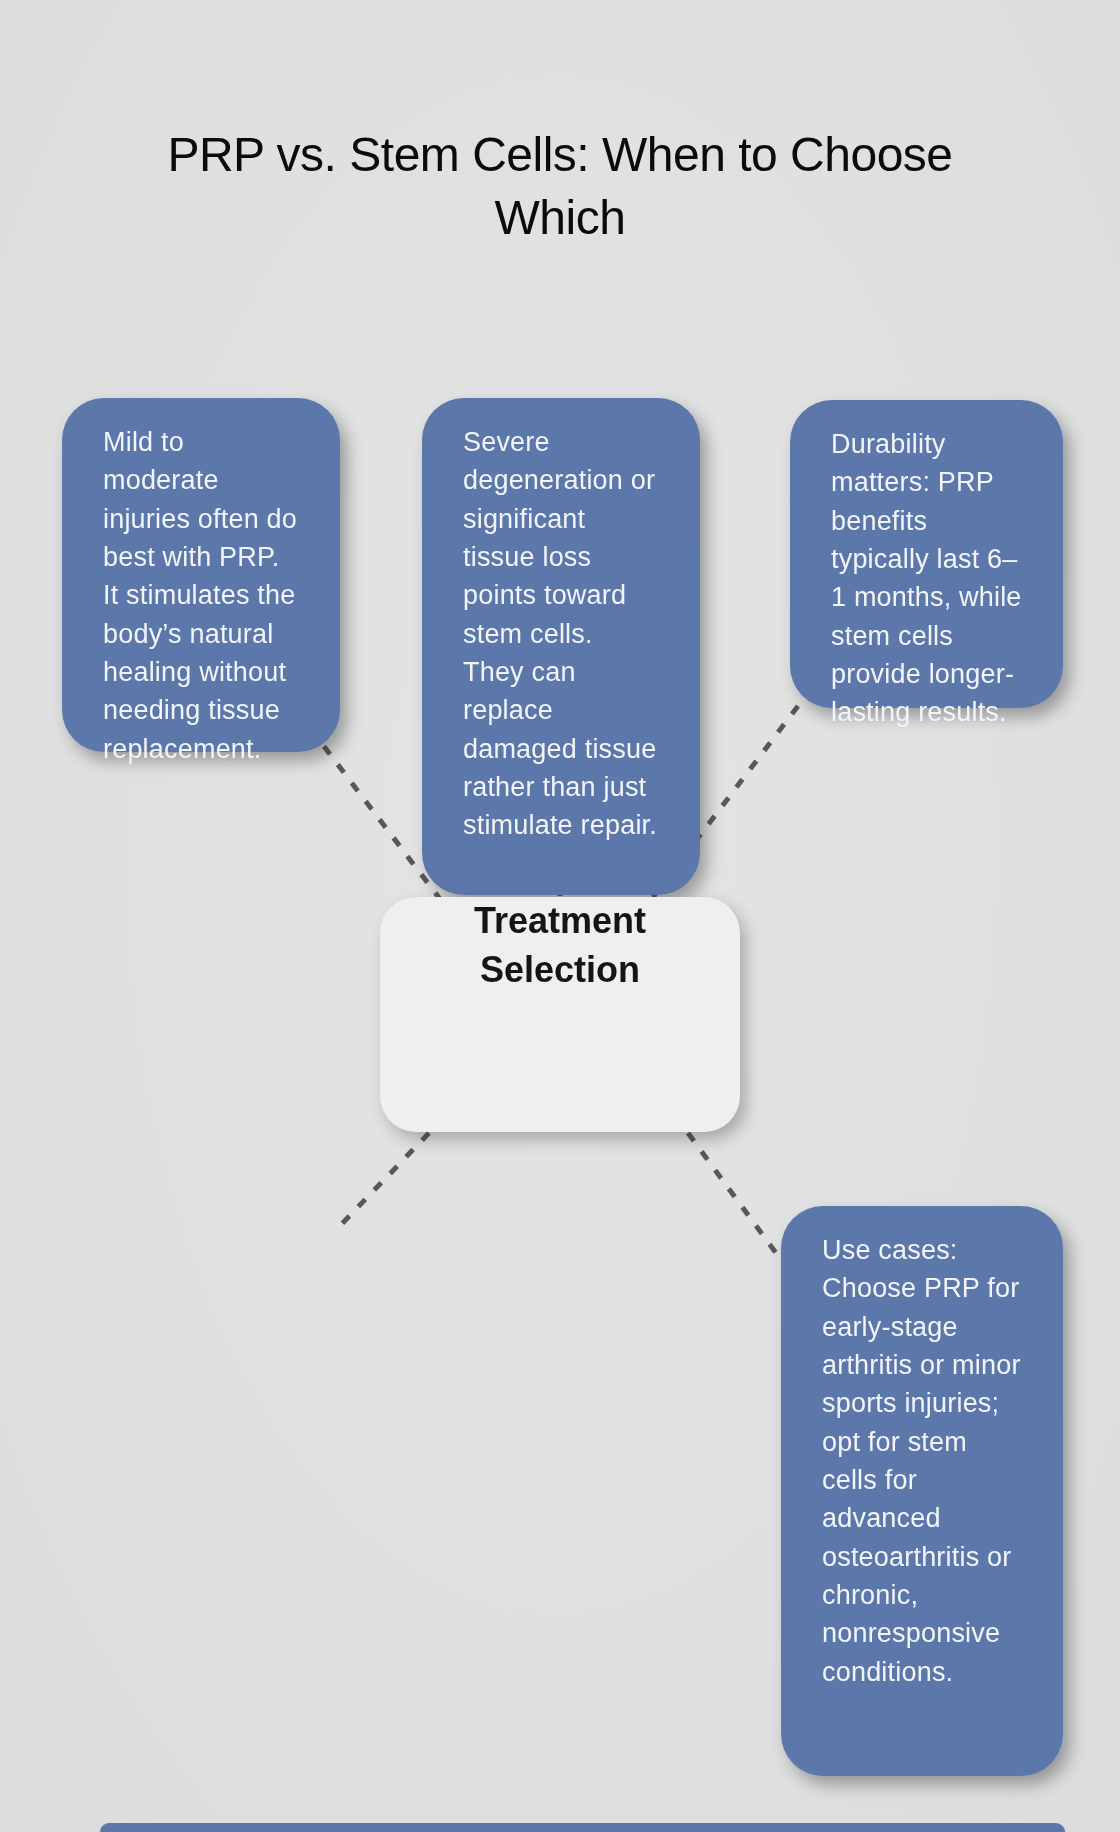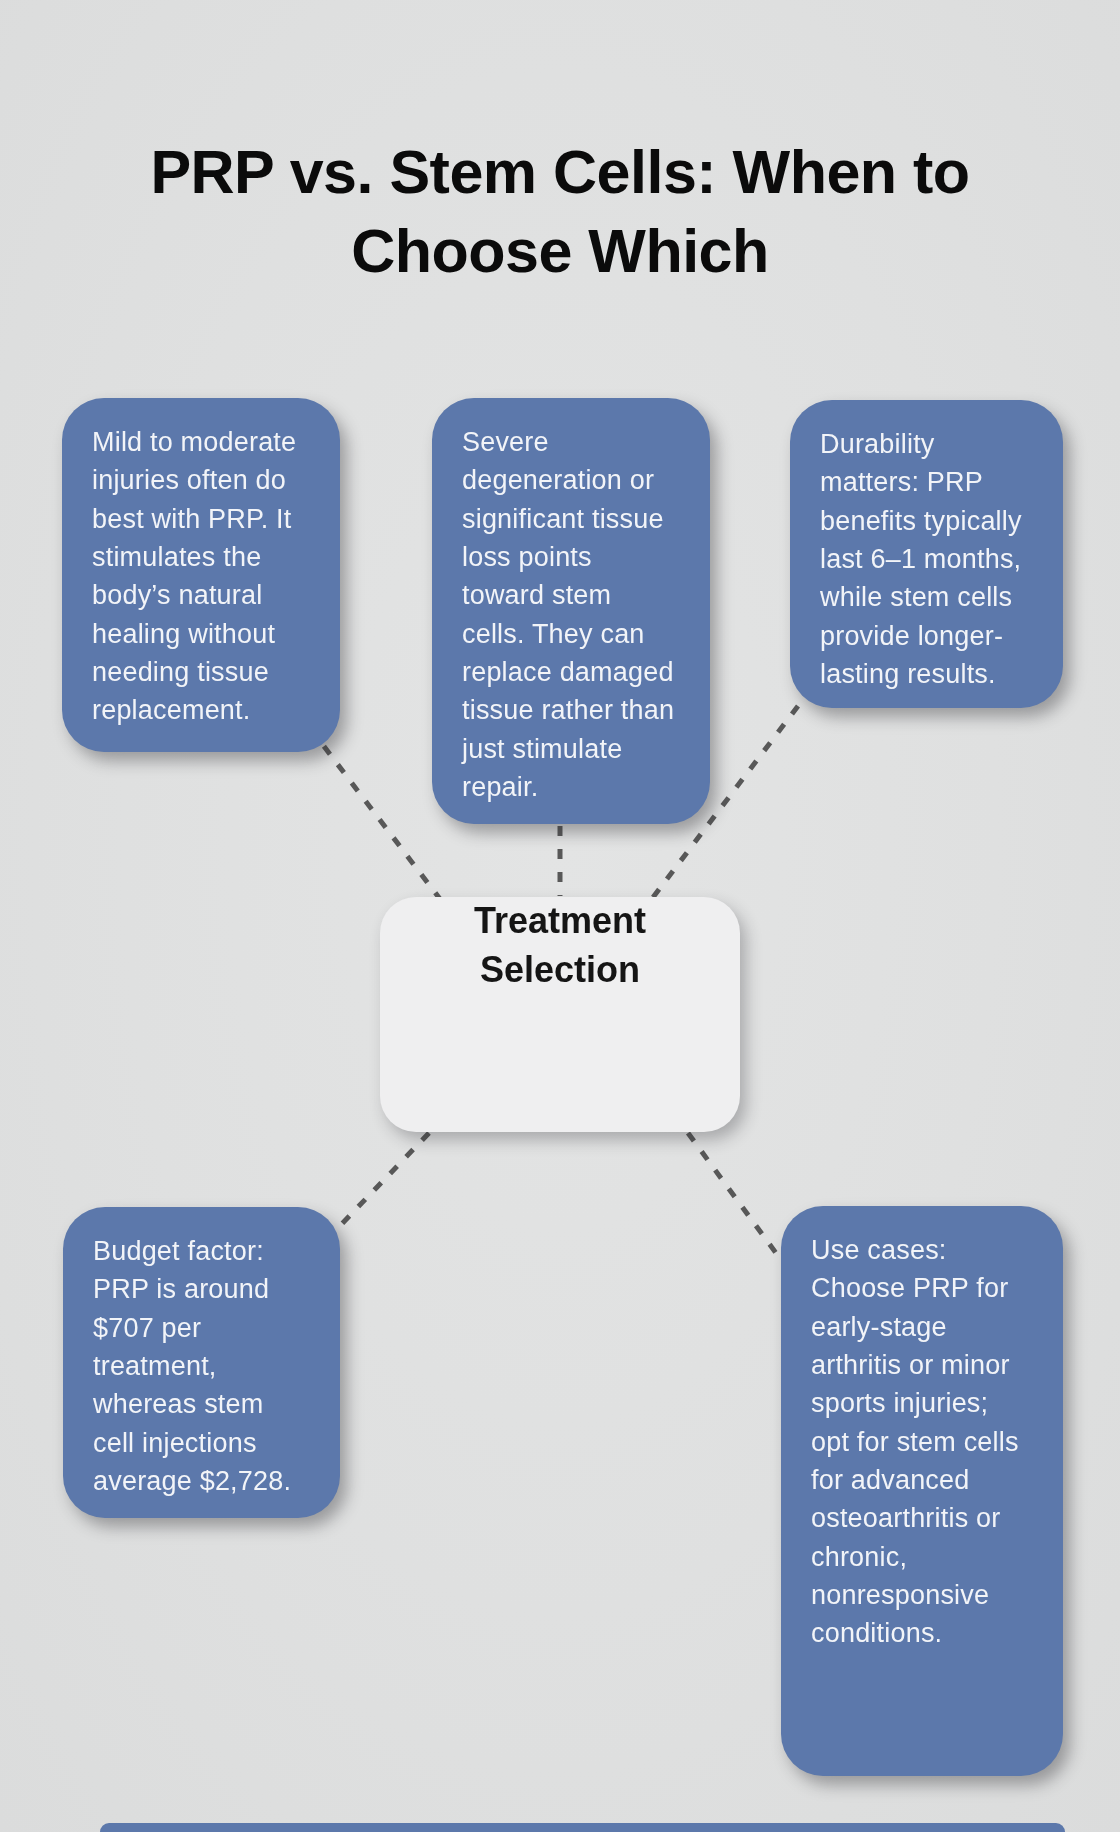--- a/index.html
+++ b/index.html
@@ -15,44 +15,44 @@
     overflow: hidden;
     font-family: "Liberation Sans", sans-serif;
   }
   .page-title {
     position: absolute;
     top: 92px;
     left: 50%;
     transform: translateX(-50%);
     width: 880px;
     text-align: center;
-    font-size: 61px;
+    font-size: 48px;
     line-height: 1.3;
-    font-weight: 700;
+    font-weight: 400;
     color: #0b0b0b;
     letter-spacing: -0.5px;
   }
   .connector-layer {
     position: absolute;
     left: 0;
     top: 0;
     width: 1120px;
     height: 1832px;
     pointer-events: none;
   }
   .branch-box {
     position: absolute;
     background: #5c78ab;
     border-radius: 42px;
     box-shadow: 7px 9px 16px rgba(50,50,55,0.40);
     color: #f2f4f8;
     font-size: 27px;
     line-height: 1.42;
     box-sizing: border-box;
-    padding: 25px 30px;
+    padding: 25px 41px;
     letter-spacing: 0.2px;
   }
   .center-node {
     position: absolute;
     left: 380px;
     top: 897px;
     width: 360px;
     height: 235px;
     background: #efeff0;
     border-radius: 36px;
@@ -63,21 +63,21 @@
     text-align: center;
   }
   .center-node .label {
     font-size: 36px;
     font-weight: 700;
     color: #151515;
     line-height: 1.35;
     max-width: 260px;
   }
   .box-1 { left: 62px;  top: 398px;  width: 278px; height: 354px; }
-  .box-2 { left: 432px; top: 398px;  width: 278px; height: 426px; }
+  .box-2 { left: 422px; top: 398px;  width: 278px; height: 497px; }
   .box-3 { left: 790px; top: 400px;  width: 273px; height: 308px; }
   .box-4 { left: 63px;  top: 1207px; width: 277px; height: 311px; }
   .box-5 { left: 781px; top: 1206px; width: 282px; height: 570px; }
   .cropped-node {
     position: absolute;
     left: 100px;
     top: 1823px;
     width: 965px;
     height: 9px;
     background: #5c78ab;
@@ -110,23 +110,20 @@
   </div>
 
   <div class="branch-box box-3">
     <span>Durability matters: PRP benefits typically last 6–1 months, while stem cells provide longer-lasting results.</span>
   </div>
 
   <div class="center-node">
     <div class="label">Treatment Selection</div>
   </div>
 
-  <div class="branch-box box-4">
-    <span>Budget factor: PRP is around $707 per treatment, whereas stem cell injections average $2,728.</span>
-  </div>
 
   <div class="branch-box box-5">
     <span>Use cases: Choose PRP for early-stage arthritis or minor sports injuries; opt for stem cells for advanced osteoarthritis or chronic, nonresponsive conditions.</span>
   </div>
 
   <div class="cropped-node"></div>
 
 </div>
 
 </body></html>

